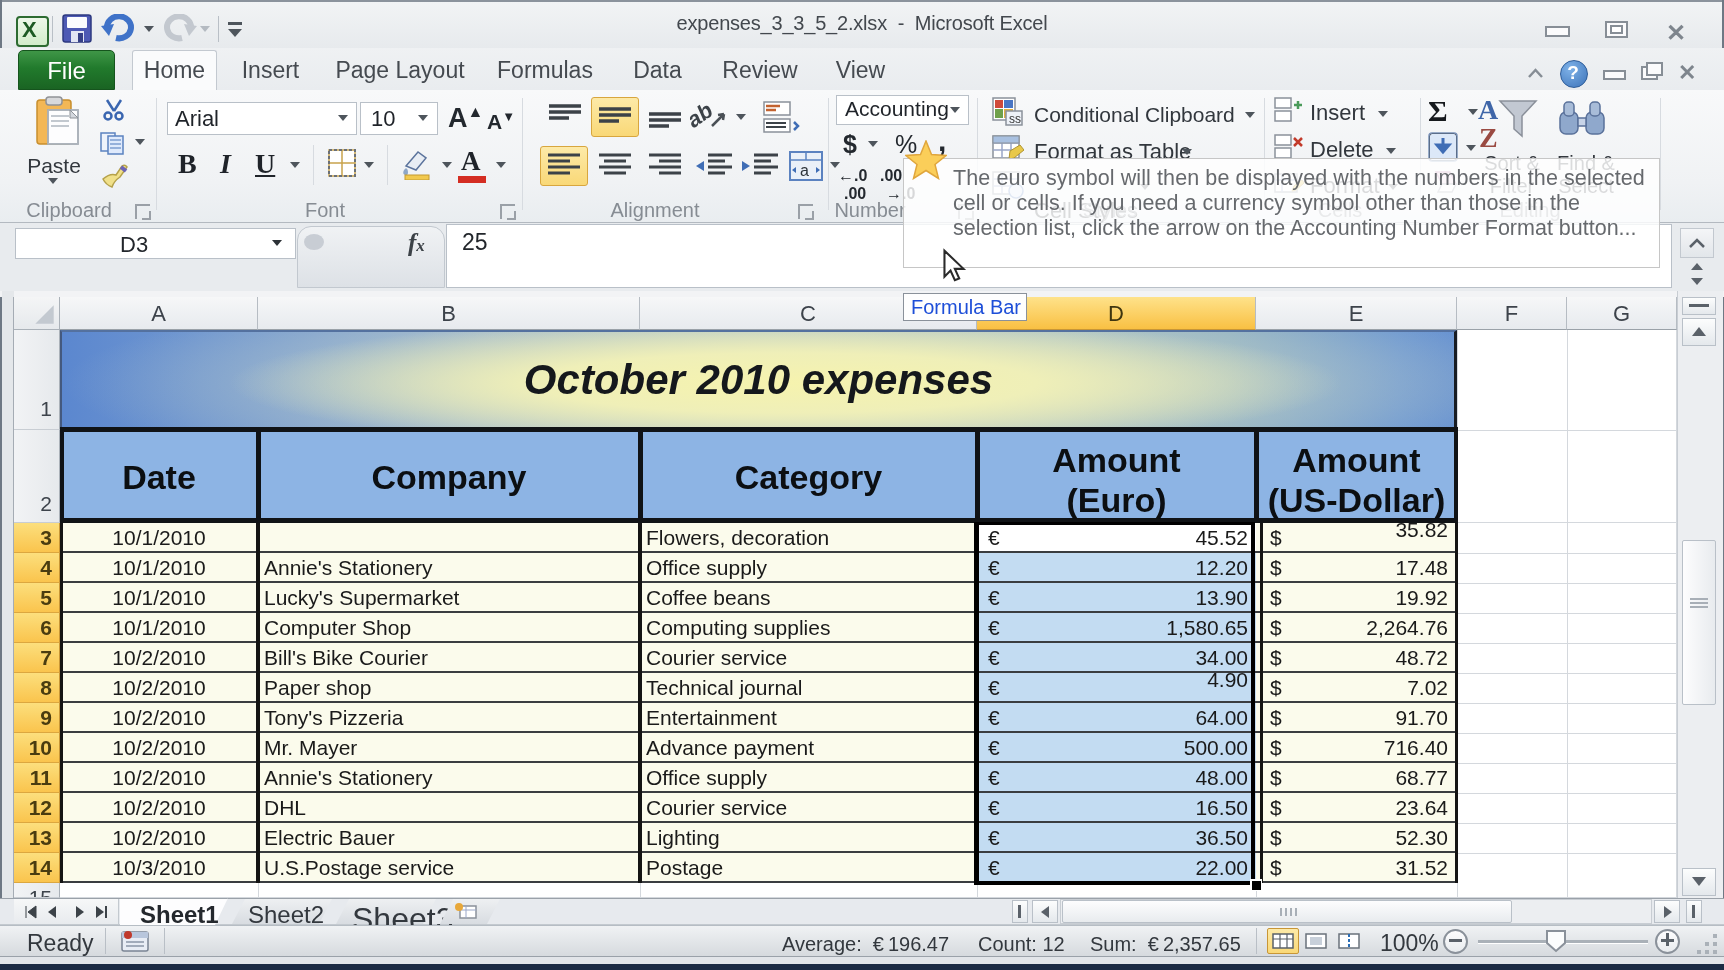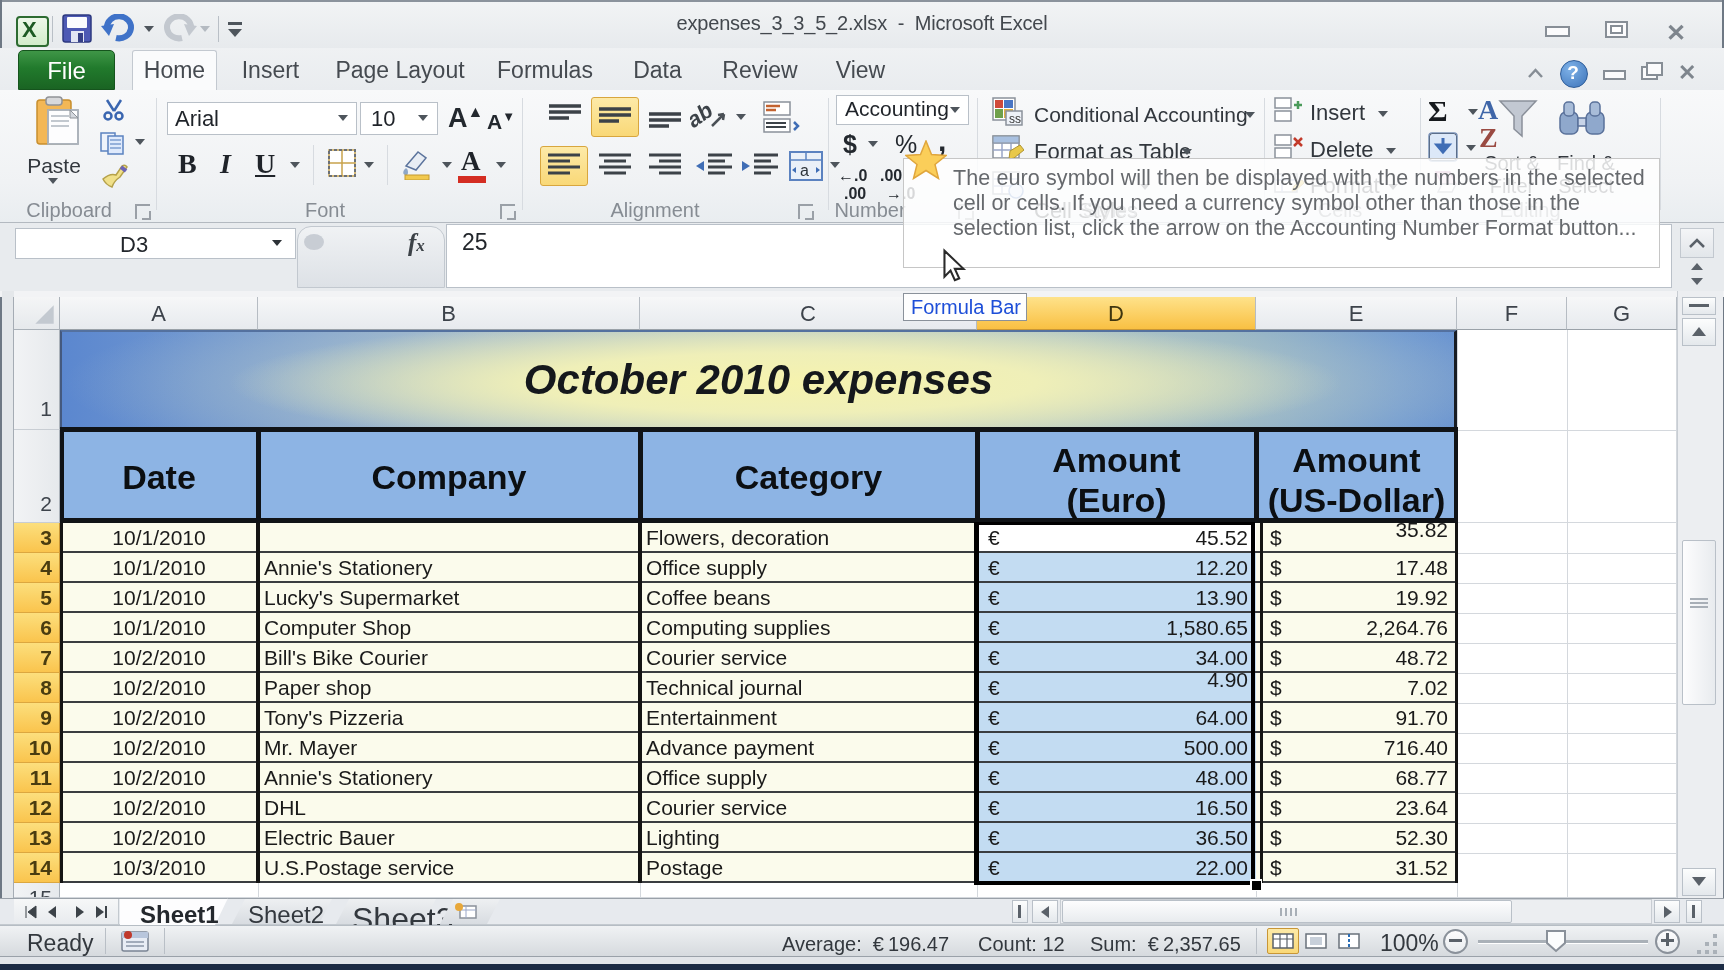--- a/index.html
+++ b/index.html
@@ -215,21 +215,21 @@
 
     <svg class="abs" style="left:992px;top:7px;" width="32" height="30" viewBox="0 0 32 30">
       <rect x="1" y="1" width="22" height="22" fill="#fff" stroke="#8a919a" stroke-width="1.5"></rect>
       <rect x="3" y="3" width="8" height="8" fill="#d04a3a"></rect>
         <rect x="12" y="3" width="9" height="8" fill="#4a76c4"></rect>
       <rect x="3" y="12" width="8" height="9" fill="#6fa04a"></rect>
         <rect x="12" y="12" width="9" height="9" fill="#e0b040"></rect>
       <rect x="14" y="14" width="16" height="14" fill="#eef2f8" stroke="#8a919a" stroke-width="1.5"></rect>
       <text x="17" y="26" font-size="12" fill="#333">ss</text>
     </svg>
-    <div class="abs" style="left:1034px;top:13px;font-size:21px;color:#32373d;">Conditional Accounting</div>
+    <div class="abs" style="left:1034px;top:13px;font-size:21px;color:#32373d;">Conditional Clipboard</div>
     <div class="dd" style="left:1245px;top:22px;"></div>
     <svg class="abs" style="left:992px;top:45px;" width="32" height="28" viewBox="0 0 32 28">
       <rect x="1" y="1" width="26" height="22" fill="#fff" stroke="#8a919a" stroke-width="1.5"></rect>
       <path d="M1 8 h26 M1 15 h26 M10 1 v22 M19 1 v22" stroke="#9aa7c8" stroke-width="1.5"></path>
       <rect x="1" y="1" width="26" height="7" fill="#a8c0e0" stroke="#8a919a"></rect>
       <path d="M18 16 l10 -6 4 5 -10 8 -5 1 z" fill="#e8c84a" stroke="#b09430" stroke-width="1"></path>
     </svg>
     <div class="abs" style="left:1034px;top:49px;font-size:22px;color:#32373d;">Format as Table</div>
     <div class="dd" style="left:1182px;top:59px;"></div>
     <svg class="abs" style="left:992px;top:81px;" width="32" height="28" viewBox="0 0 32 28">

